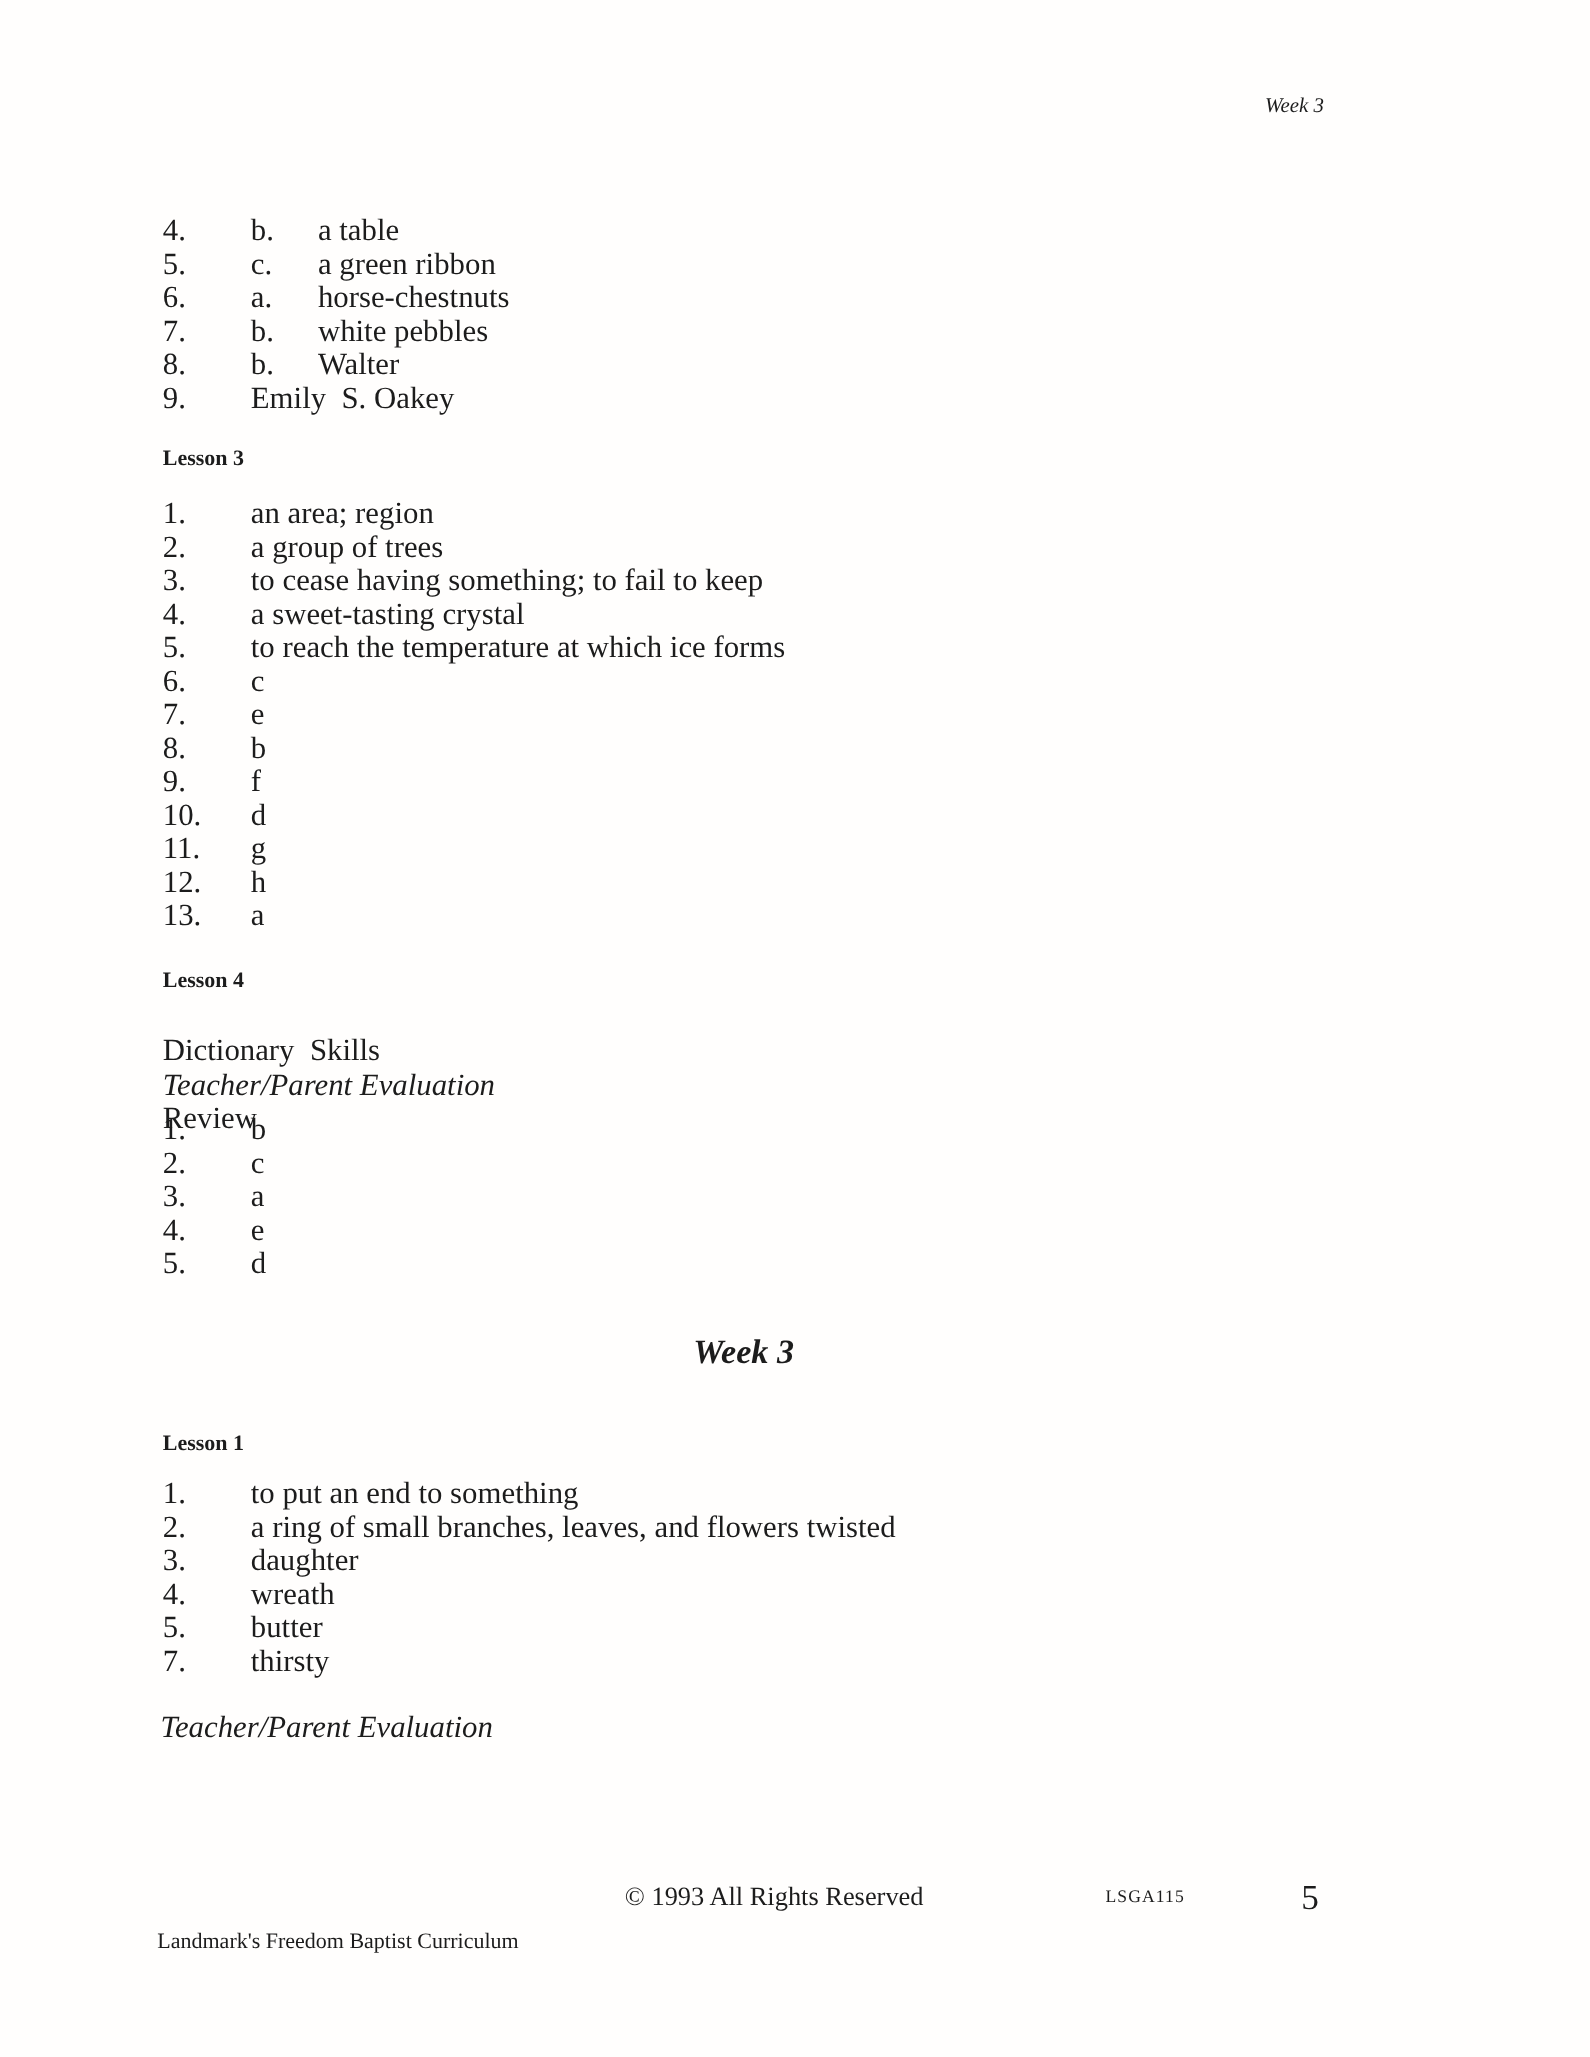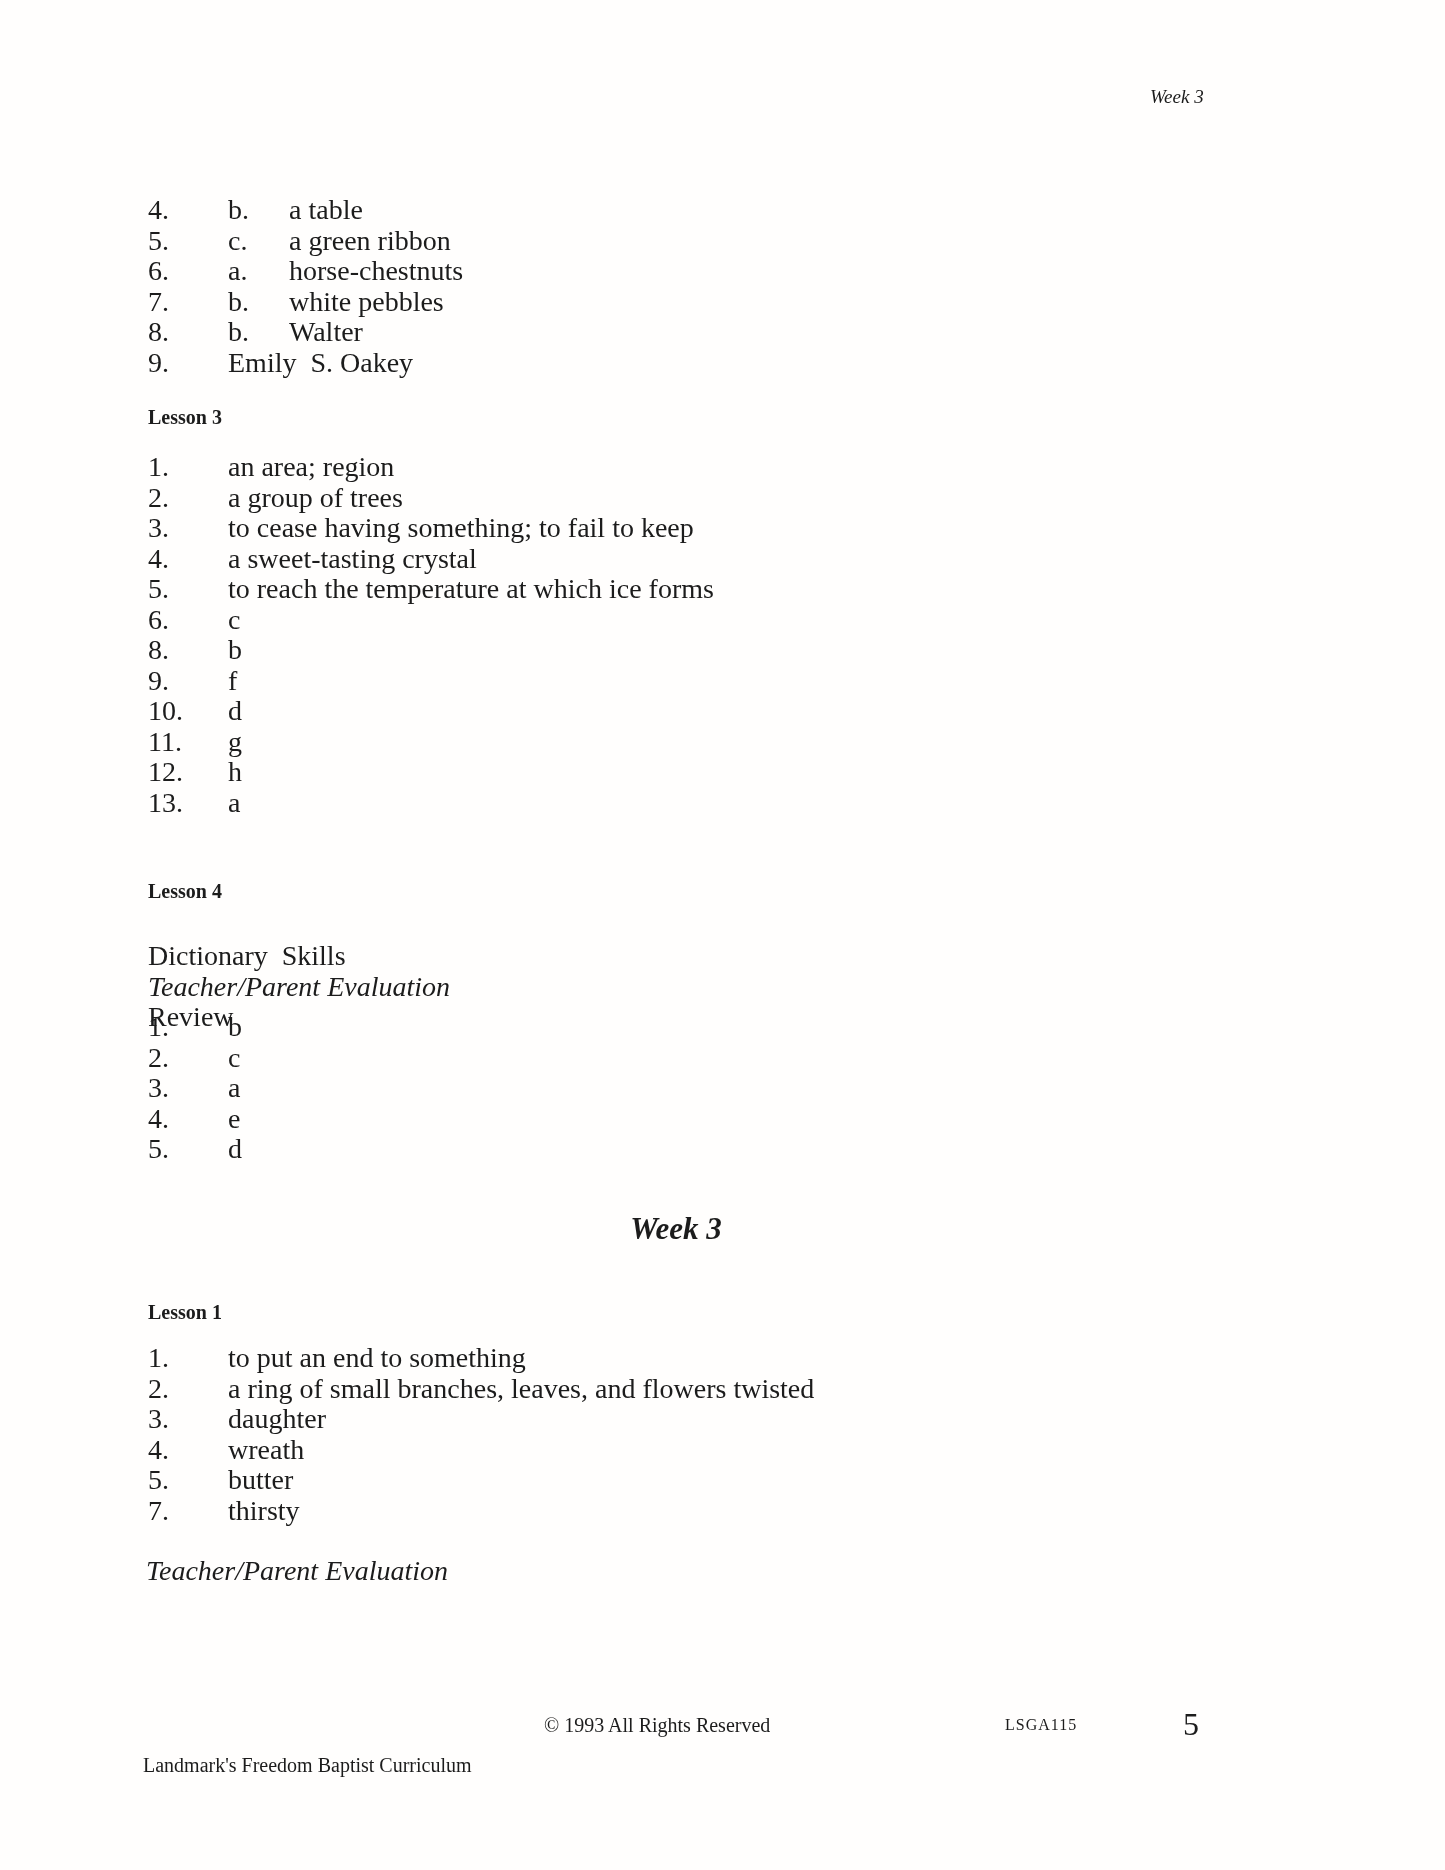--- a/index.html
+++ b/index.html
@@ -29,21 +29,21 @@
   .col-text,.line{white-space:pre;}
   .textblock{position:absolute;left:148px;margin-top:20px;}
   .italic{font-style:italic;}
   .week-center{
     position:absolute;left:0;top:1212px;width:1352px;
     text-align:center;font-size:31px;font-weight:bold;font-style:italic;
     line-height:34px;
   }
   .eval-line{position:absolute;left:146px;top:1556px;}
   .footer-left{position:absolute;left:143px;top:1753px;font-size:20px;line-height:24px;}
-  .footer-center{position:absolute;left:544px;top:1713px;font-size:20px;line-height:24px;}
+  .footer-center{position:absolute;left:568px;top:1713px;font-size:24px;line-height:24px;}
   .footer-code{position:absolute;left:1005px;top:1713px;font-size:16px;line-height:24px;letter-spacing:1px;}
   .footer-page-num{position:absolute;left:1183px;top:1706px;font-size:32px;line-height:36px;}
 </style>
 </head>
 <body>
 
 <div class="page">
 
   <div class="week-corner">Week 3</div>
 
@@ -95,20 +95,23 @@
       </div>
 
       <div class="row">
         <span class="col-num">5.</span><span class="col-text">to reach the temperature at which ice forms</span>
       </div>
 
       <div class="row">
         <span class="col-num">6.</span><span class="col-text">c</span>
       </div>
 
+      <div class="row">
+        <span class="col-num">7.</span><span class="col-text">e</span>
+      </div>
 
       <div class="row">
         <span class="col-num">8.</span><span class="col-text">b</span>
       </div>
 
       <div class="row">
         <span class="col-num">9.</span><span class="col-text">f</span>
       </div>
 
       <div class="row">

